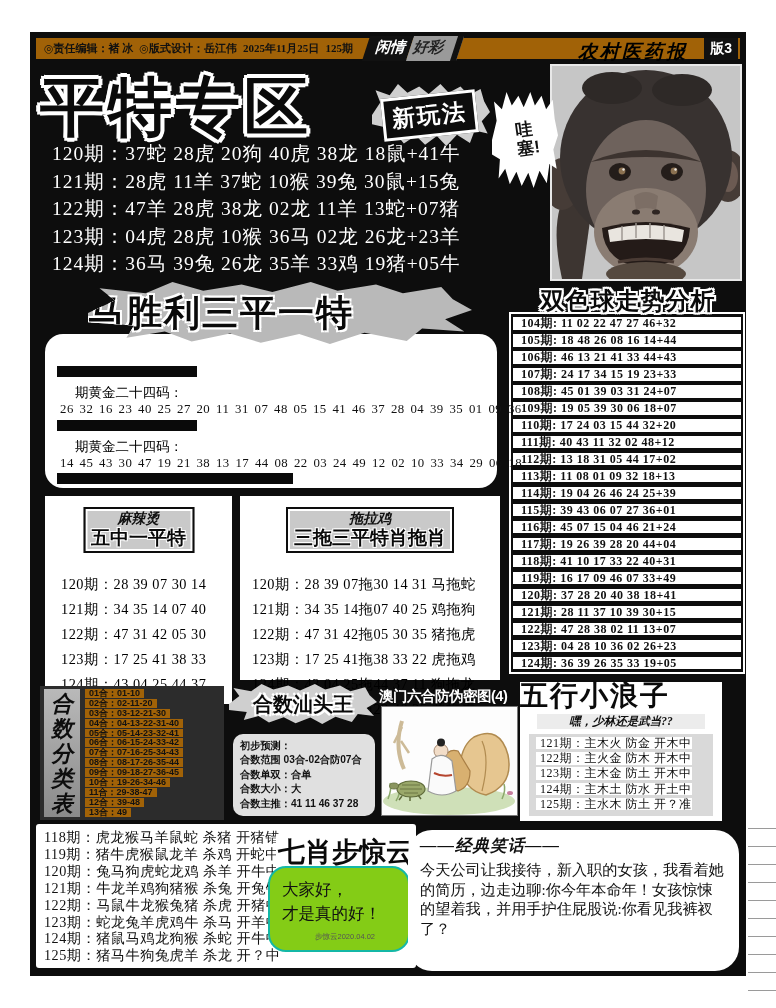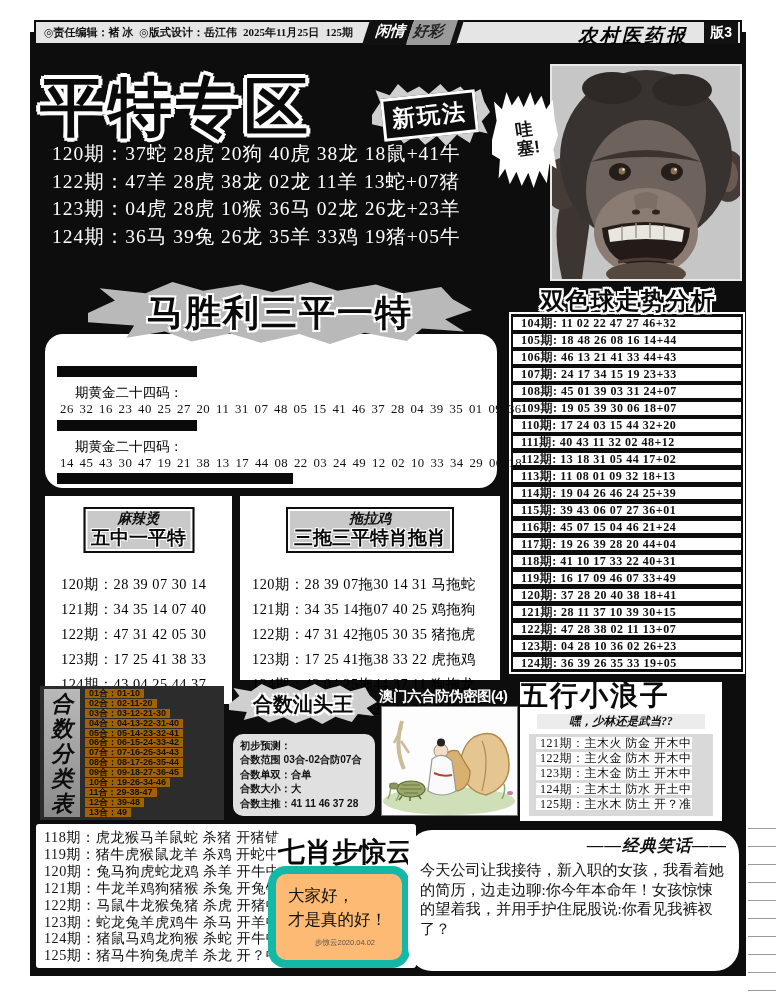--- a/index.html
+++ b/index.html
@@ -5,21 +5,21 @@
   * { margin:0; padding:0; box-sizing:border-box; }
   html,body { width:776px; height:1008px; background:#ffffff; overflow:hidden;
     font-family:"Liberation Serif","DejaVu Serif",serif; }
   .abs { position:absolute; }
   #page { position:relative; width:776px; height:1008px; background:#fff; }
 
   
   .frame { left:30px; top:32px; width:716px; height:944px; background:#0d0d0d; }
 
   
-  .header { left:34px; top:20px; width:708px; height:25px; background:#e5e5e5;
+  .header { left:34px; top:36px; width:708px; height:25px; background:#a16207;
     border:2px solid #0d0d0d; display:flex; align-items:center; z-index:5; }
   .hmeta { font-size:11px; font-weight:bold; padding-left:8px; white-space:nowrap; color:#111; }
   .hmeta span { margin-right:6px; }
   .masthead { position:absolute; left:330px; top:-2px; height:25px; display:flex; }
   .mh-left { background:#111; color:#fff; font-size:15px; font-weight:bold;
     padding:2px 4px 0 10px; transform:skewX(-18deg); }
   .mh-right { background:#9a9a9a; color:#222; font-size:15px; font-weight:bold;
     padding:2px 10px 0 4px; transform:skewX(-18deg); border-right:6px solid #111; }
   .paper-name { position:absolute; right:52px; top:1px; font-size:19px; font-weight:bold;
     font-style:italic; letter-spacing:3px; color:#000; }
@@ -57,21 +57,21 @@
       -2px 0 0 #fff,2px 0 0 #fff,0 -2px 0 #fff,0 2px 0 #fff; }
   .ssq-block { left:509px; top:312px; width:236px; border:2px solid #fff; padding:3px 2px; }
   .ssq-row { background:#fff; color:#111; height:12.6px; line-height:12.4px;
     margin-bottom:4.4px; font-size:12px; font-weight:bold; padding-left:8px;
     letter-spacing:0.5px; white-space:nowrap; }
   .ssq-row:last-child { margin-bottom:0; }
 
   
   .ma-star { left:88px; top:282px; width:384px; height:62px; background:#b9b9b9;
     clip-path:polygon(0% 50%,7% 30%,3% 10%,15% 18%,22% 0%,30% 14%,40% 4%,48% 16%,58% 0%,65% 14%,75% 4%,82% 18%,92% 8%,95% 28%,100% 45%,93% 60%,98% 80%,87% 75%,83% 95%,72% 82%,63% 100%,55% 84%,45% 98%,37% 83%,27% 96%,20% 80%,10% 90%,12% 70%,0% 65%);
-    z-index:3; display:flex; align-items:center; justify-content:center; }
+    z-index:3; display:flex; align-items:center; justify-content:flex-start; }
   .ma-text { font-family:"Liberation Sans",sans-serif; font-size:36px; font-weight:900;
     letter-spacing:2px; color:#0a0a0a;
     text-shadow:-2px -2px 0 #fff,2px -2px 0 #fff,-2px 2px 0 #fff,2px 2px 0 #fff; }
   .gold-box { left:45px; top:334px; width:452px; height:154px; background:#fff;
     border-radius:18px; z-index:2; }
   .gbar { position:absolute; background:#0a0a0a; height:11px; }
   .gb1 { left:12px; top:32px; width:140px; }
   .gb2 { left:12px; top:86px; width:140px; }
   .gb3 { left:12px; top:139px; width:236px; }
   .glabel { position:absolute; left:30px; font-size:13.5px; color:#000000; }
@@ -133,29 +133,29 @@
   .wx-row { background:#fff; font-size:12px; height:12.4px; line-height:12.2px;
     margin-bottom:2.8px; padding-left:4px; color:#111; white-space:nowrap;
     width:fit-content; letter-spacing:0.5px; }
 
   
   .qx-box { left:36px; top:824px; width:380px; height:144px; background:#fff; border-radius:3px; }
   .qx-rows { position:absolute; left:8px; top:5px; }
   .qx-row { font-size:14.2px; line-height:16.9px; color:#111; white-space:nowrap; letter-spacing:0.5px; }
   .qx-title { position:absolute; left:240px; top:10px; font-family:"Liberation Sans",sans-serif;
     font-size:27px; font-weight:900; color:#0a0a0a; white-space:nowrap; background:#fff; padding:0 2px; }
-  .qx-bubble { position:absolute; left:232px; top:42px; width:142px; height:102px;
-    border:8px solid #14b8a6; border-radius:18px; background:#fdba74; padding:10px 0 0 12px; }
+  .qx-bubble { position:absolute; left:232px; top:42px; width:142px; height:86px;
+    border:2px solid #14b8a6; border-radius:18px; background:#84cc16; padding:10px 0 0 12px; }
   .qx-b-line { font-size:16.5px; line-height:24px; color:#111; }
   .qx-sign { font-size:7.5px; color:#555; text-align:center; margin-top:6px;
     font-family:"Liberation Sans",sans-serif; }
 
   .joke-box { left:408px; top:830px; width:331px; height:141px; background:#fff;
     border-radius:24px; padding:5px 12px 0; }
-  .joke-title { text-align:right; font-size:16.5px; font-weight:bold; font-style:italic;
+  .joke-title { text-align:left; font-size:16.5px; font-weight:bold; font-style:italic;
     color:#111; letter-spacing:1px; }
   .joke-text { margin-top:3px; font-size:15.2px; line-height:19.5px; color:#111; }
 
   .margin-lines { left:748px; top:828px; width:28px; height:180px; }
   .margin-lines div { height:1px; background:#9a9a9a; margin-bottom:17px; }
 </style>
 </head>
 <body>
 
 <div id="page">
@@ -171,20 +171,21 @@
     </div>
     <div class="paper-name">农村医药报</div>
     <div class="page-badge">版3</div>
   </div>
 
   <div class="abs pingte-title">平特专区</div>
   <div class="abs badge-star"></div>
   <div class="abs badge">新玩法</div>
   <div class="abs pingte-rows">
       <div class="pingte-row">120期：37蛇 28虎 20狗 40虎 38龙 18鼠+41牛</div>
+      <div class="pingte-row">121期：28虎 11羊 37蛇 10猴 39兔 30鼠+15兔</div>
       <div class="pingte-row">122期：47羊 28虎 38龙 02龙 11羊 13蛇+07猪</div>
       <div class="pingte-row">123期：04虎 28虎 10猴 36马 02龙 26龙+23羊</div>
       <div class="pingte-row">124期：36马 39兔 26龙 35羊 33鸡 19猪+05牛</div>
     </div>
 
   <div class="abs photo">
     <svg width="188" height="213" viewBox="0 0 188 213">
       <rect x="0" y="0" width="188" height="213" fill="#c6c6c6"></rect>
       <path d="M10,213 Q-4,150 18,120 L40,140 L30,213 Z" fill="#3d3531"></path>
       <ellipse cx="10" cy="118" rx="18" ry="26" fill="#463c37"></ellipse>

